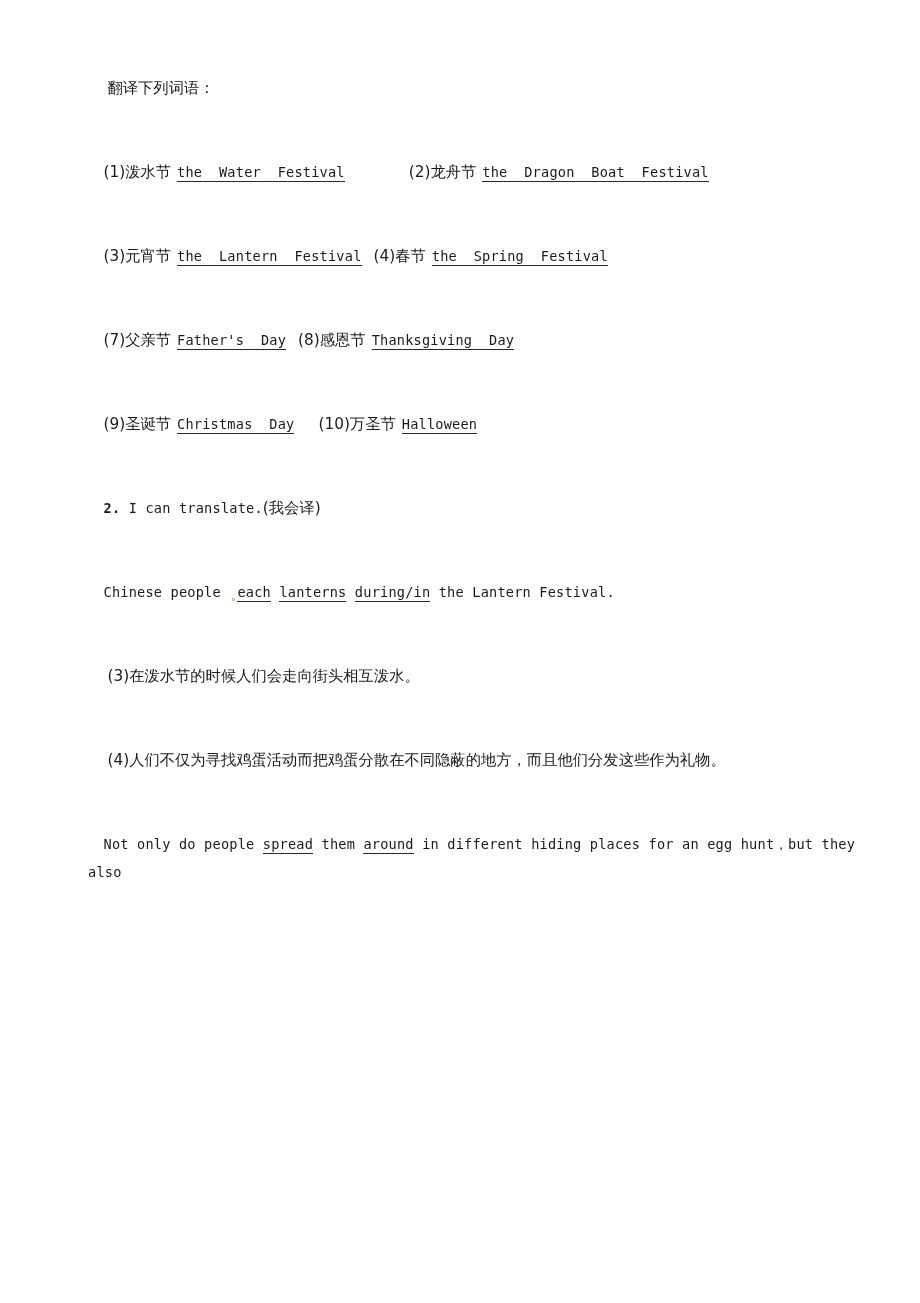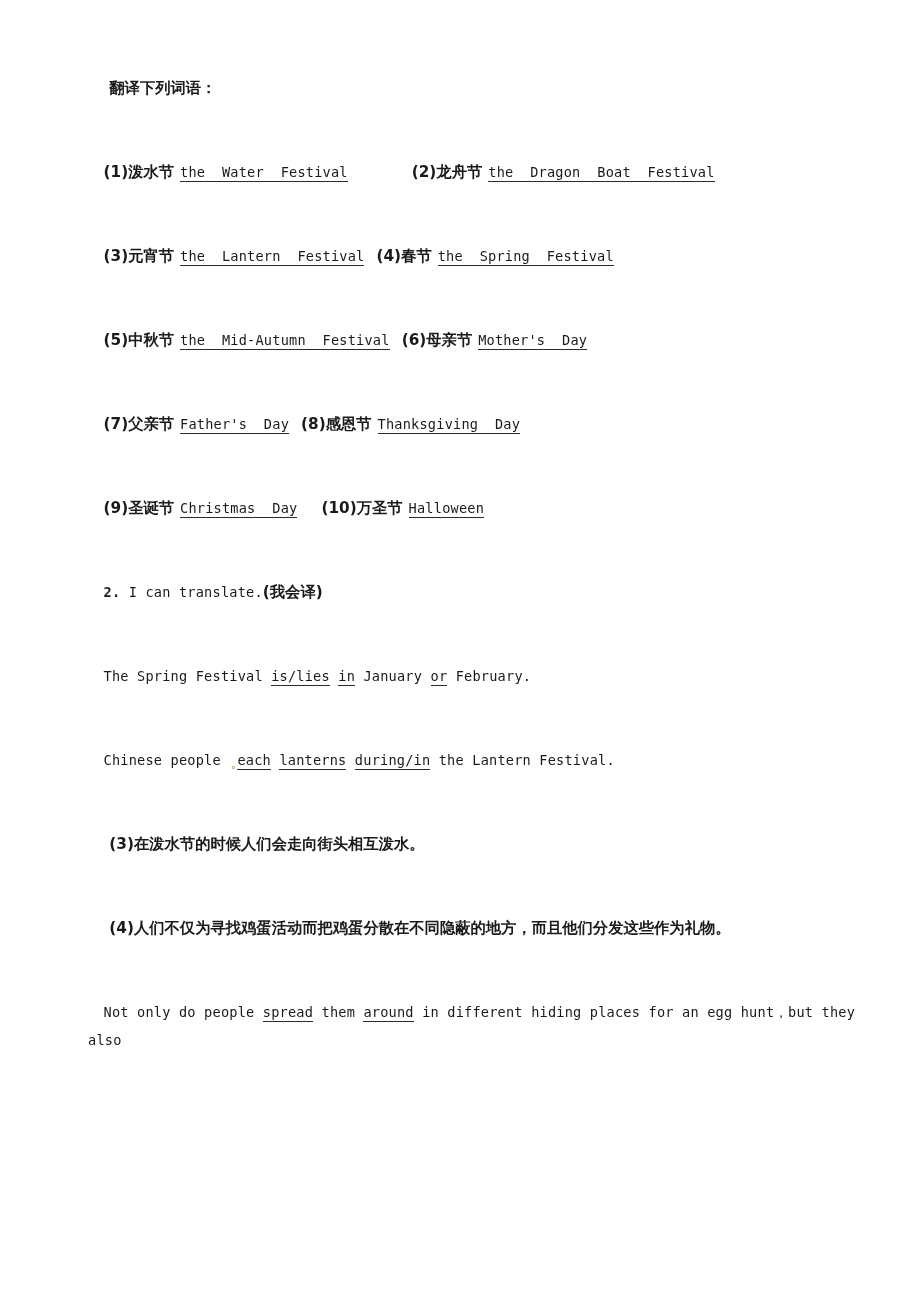--- a/index.html
+++ b/index.html
@@ -37,21 +37,20 @@
   }
   
   .mono {
     font-family: "DejaVu Sans Mono", "Liberation Mono", monospace;
     font-size: 13.6px;
     letter-spacing: 0.2px;
   }
   .cn {
     font-family: "DejaVu Sans", "Liberation Sans", sans-serif;
     font-size: 15.3px;
-    font-weight: bold;
   }
   .bold {
     font-weight: bold;
   }
   
   .ans {
     font-family: "DejaVu Sans Mono", "Liberation Mono", monospace;
     font-size: 13.6px;
     border-bottom: 1px solid #2a2a2a;
     padding-bottom: 1px;
@@ -79,39 +78,33 @@
   </div>
 
   <div class="ln indent">
     <span class="cn">(1)</span><span class="cn">泼水节</span><span class="gap-xs"></span><span class="ans">the  Water  Festival</span><span class="gap-lg"></span><span class="cn">(2)</span><span class="cn">龙舟节</span><span class="gap-xs"></span><span class="ans">the  Dragon  Boat  Festival</span>
   </div>
 
   <div class="ln indent">
     <span class="cn">(3)</span><span class="cn">元宵节</span><span class="gap-xs"></span><span class="ans">the  Lantern  Festival</span><span class="gap-sm"></span><span class="cn">(4)</span><span class="cn">春节</span><span class="gap-xs"></span><span class="ans">the  Spring  Festival</span>
   </div>
 
-  <div class="ln indent">
-    <span class="cn">(5)</span><span class="cn">中秋节</span><span class="gap-xs"></span><span class="ans">the  Mid-Autumn  Festival</span><span class="gap-sm"></span><span class="cn">(6)</span><span class="cn">母亲节</span><span class="gap-xs"></span><span class="ans">Mother's  Day</span>
-  </div>
 
   <div class="ln indent">
     <span class="cn">(7)</span><span class="cn">父亲节</span><span class="gap-xs"></span><span class="ans">Father's  Day</span><span class="gap-sm"></span><span class="cn">(8)</span><span class="cn">感恩节</span><span class="gap-xs"></span><span class="ans">Thanksgiving  Day</span>
   </div>
 
   <div class="ln indent">
     <span class="cn">(9)</span><span class="cn">圣诞节</span><span class="gap-xs"></span><span class="ans">Christmas  Day</span><span class="gap-md"></span><span class="cn">(10)</span><span class="cn">万圣节</span><span class="gap-xs"></span><span class="ans">Halloween</span>
   </div>
 
   <div class="ln indent">
     <span class="mono bold">2.</span><span class="mono"> I can translate.</span><span class="cn">(我会译)</span>
   </div>
 
-  <div class="ln indent">
-    <span class="mono">The Spring Festival </span><span class="ans">is/lies</span><span class="mono"> </span><span class="ans">in</span><span class="mono"> January </span><span class="ans">or</span><span class="mono"> February.</span>
-  </div>
 
   <div class="ln indent">
     <span class="mono">Chinese people </span><span class="tickmark">˳</span><span class="ans">each</span><span class="mono"> </span><span class="ans">lanterns</span><span class="mono"> </span><span class="ans">during/in</span><span class="mono"> the Lantern Festival.</span>
   </div>
 
   <div class="ln indent cn">
     <span>(3)</span><span>在泼水节的时候人们会走向街头相互泼水。</span>
   </div>
 
   <div class="ln indent cn">

